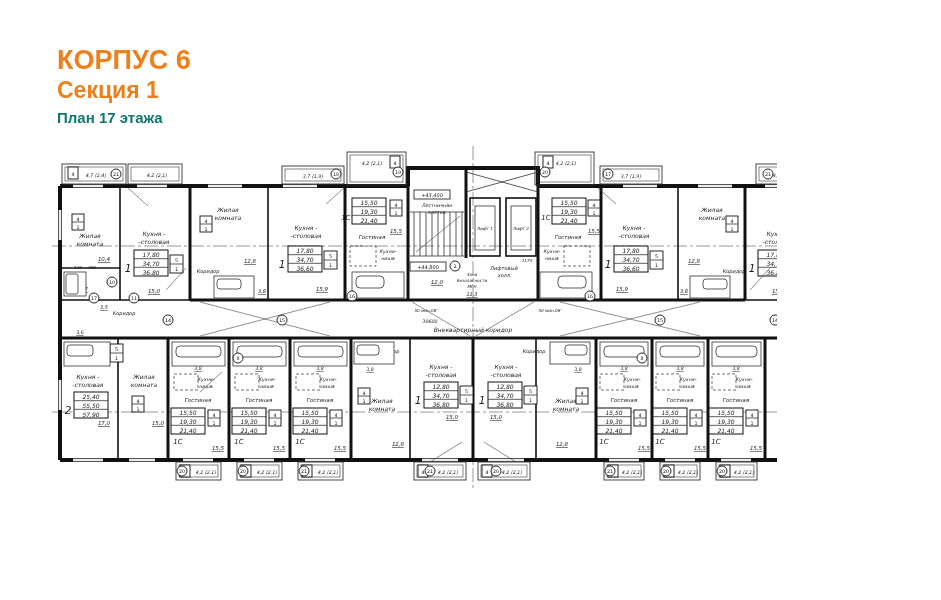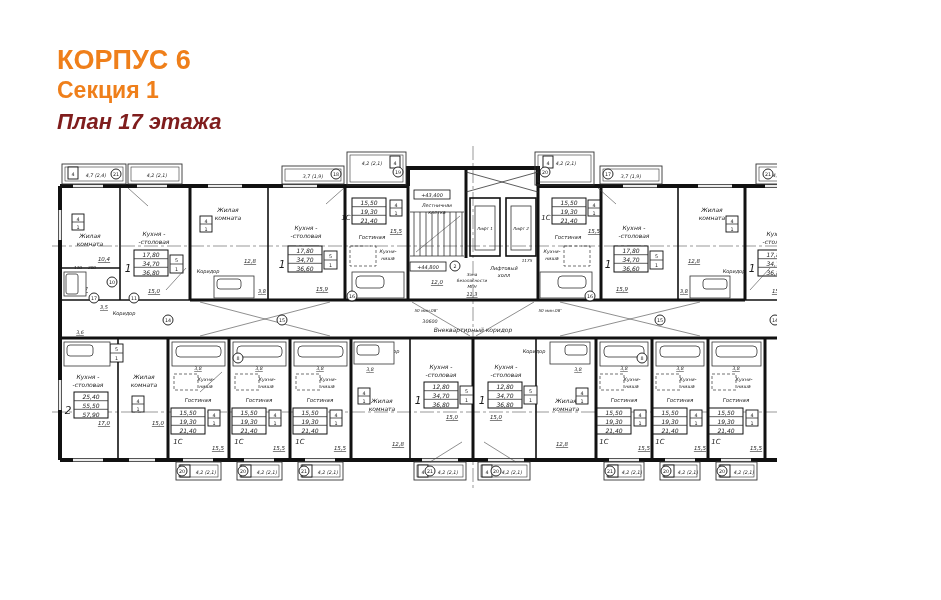--- a/index.html
+++ b/index.html
@@ -1,21 +1,21 @@
 <!DOCTYPE html>
 <html><head>
 <meta charset="utf-8">
 <style>
   html,body{margin:0;padding:0;background:#fff;}
   .page{position:relative;width:777px;height:600px;background:#fff;overflow:hidden;
         font-family:"Liberation Sans",sans-serif;}
   .hdr{position:absolute;left:57px;top:44px;}
   .hdr-building{font-size:27px;font-weight:bold;color:#EF7F1A;line-height:1.2;}
   .hdr-section{font-size:23px;font-weight:bold;color:#EF7F1A;line-height:1.25;margin-top:0;}
-  .hdr-floor{font-size:22px;font-weight:bold;color:#7f1d1d;margin-top:4px;font-style:italic;}
+  .hdr-floor{font-size:15px;font-weight:bold;color:#0f766e;margin-top:4px;}
   svg{position:absolute;left:0;top:0;}
   svg text{fill:#1a1a1a;font-family:"DejaVu Sans",sans-serif;}
   .f6{font:italic 6px "DejaVu Sans",sans-serif;text-anchor:middle;}
   .f55{font:italic 5.5px "DejaVu Sans",sans-serif;text-anchor:middle;}
   .f5{font:italic 5px "DejaVu Sans",sans-serif;text-anchor:middle;}
   .f48{font:italic 4.8px "DejaVu Sans",sans-serif;text-anchor:middle;}
   .f42{font:italic 4.2px "DejaVu Sans",sans-serif;text-anchor:middle;}
   .areaV{text-decoration:underline;}
   .fnum{font:italic 10.5px "DejaVu Sans",sans-serif;text-anchor:middle;}
   .fnumS{font:italic 7px "DejaVu Sans",sans-serif;text-anchor:middle;}

